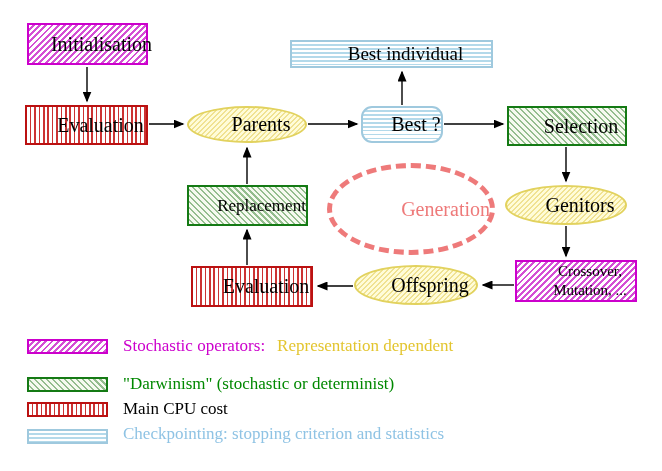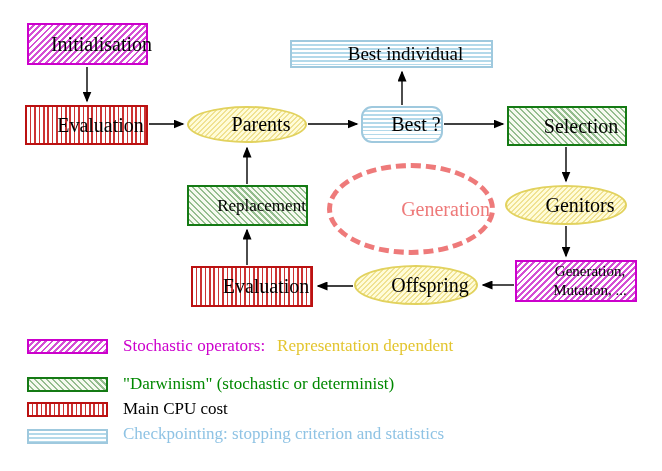--- a/index.html
+++ b/index.html
@@ -94,21 +94,21 @@
 
   <div class="node hatch-green lbl-20" style="left:507px;top:106px;width:120px;height:40px;">
     <span>Selection</span>
   </div>
 
   <div class="node hatch-yellow ellipse lbl-20" style="left:505px;top:185px;width:122px;height:40px;">
     <span>Genitors</span>
   </div>
 
   <div class="node hatch-magenta lbl-15" style="left:515px;top:260px;width:122px;height:42px;flex-direction:column;">
-    <span>Generation,</span>
+    <span>Crossover,</span>
     <span>Mutation, ...</span>
   </div>
 
   <div class="node hatch-yellow ellipse lbl-20" style="left:354px;top:265px;width:124px;height:40px;">
     <span>Offspring</span>
   </div>
 
   <div class="node stripes-red lbl-20" style="left:191px;top:266px;width:122px;height:41px;">
     <span>Evaluation</span>
   </div>

